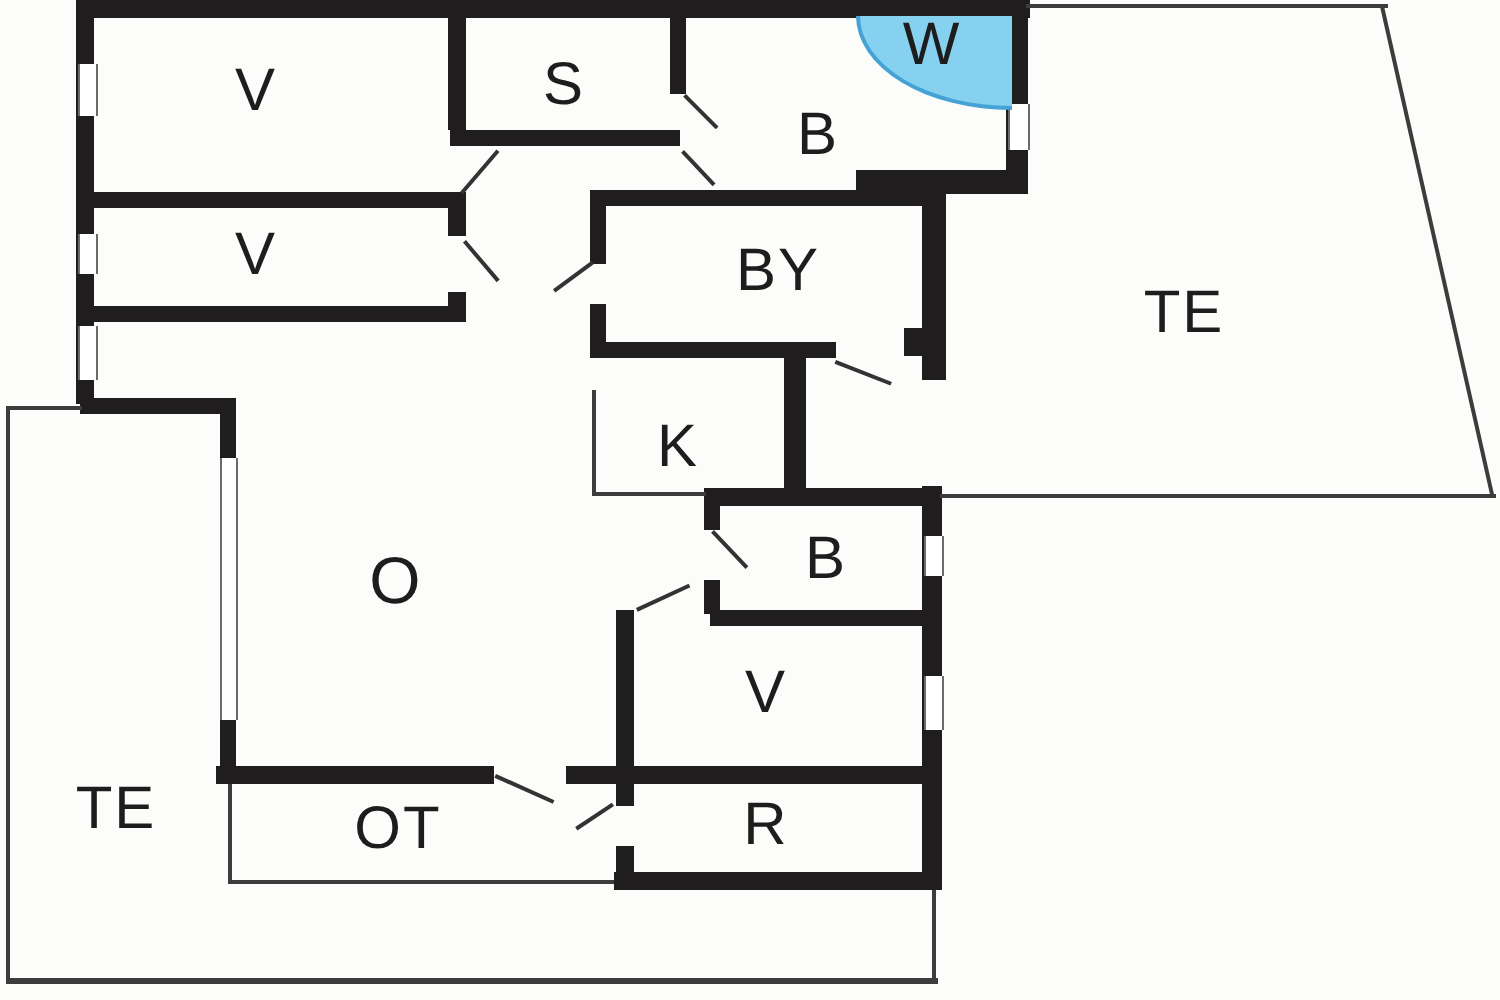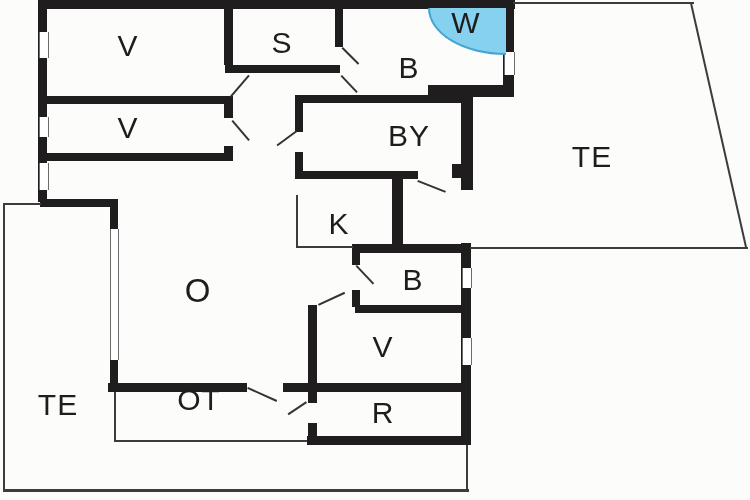--- a/index.html
+++ b/index.html
@@ -93,23 +93,23 @@
   <div class="door" style="left:357px;top:265px;width:25px;transform:rotate(46.6deg)"></div>
   <div class="door" style="left:318px;top:304px;width:29px;transform:rotate(-24.8deg)"></div>
   <div class="door" style="left:248px;top:387px;width:32px;transform:rotate(24.1deg)"></div>
   <div class="door" style="left:307px;top:403px;width:22px;transform:rotate(146.3deg)"></div>
 
   <div class="room-label" style="left:128px;top:46px">V</div>
   <div class="room-label" style="left:282px;top:43px">S</div>
   <div class="room-label" style="left:466px;top:23px">W</div>
   <div class="room-label" style="left:409px;top:68px">B</div>
   <div class="room-label" style="left:128px;top:128px">V</div>
-  <div class="room-label" style="left:409px;top:136px">BY</div>
+  <div class="room-label" style="left:389px;top:136px">BY</div>
   <div class="room-label" style="left:592px;top:157px">TE</div>
   <div class="room-label" style="left:339px;top:224px">K</div>
   <div class="room-label big" style="left:198px;top:290px">O</div>
   <div class="room-label" style="left:413px;top:280px">B</div>
   <div class="room-label" style="left:383px;top:347px">V</div>
   <div class="room-label" style="left:58px;top:405px">TE</div>
-  <div class="room-label" style="left:199px;top:400px">OT</div>
+  <div class="room-label" style="left:199px;top:415px">OT</div>
   <div class="room-label" style="left:383px;top:413px">R</div>
 
 </div>
 
 </body></html>

